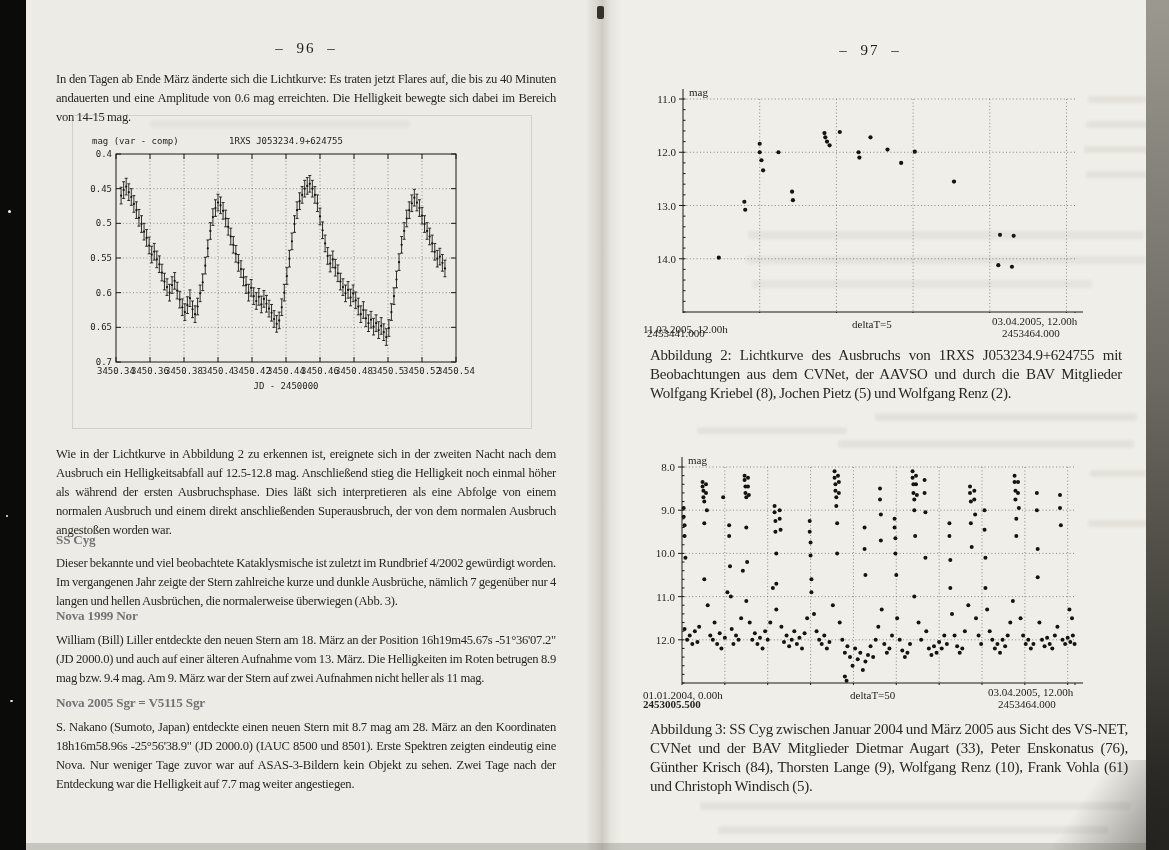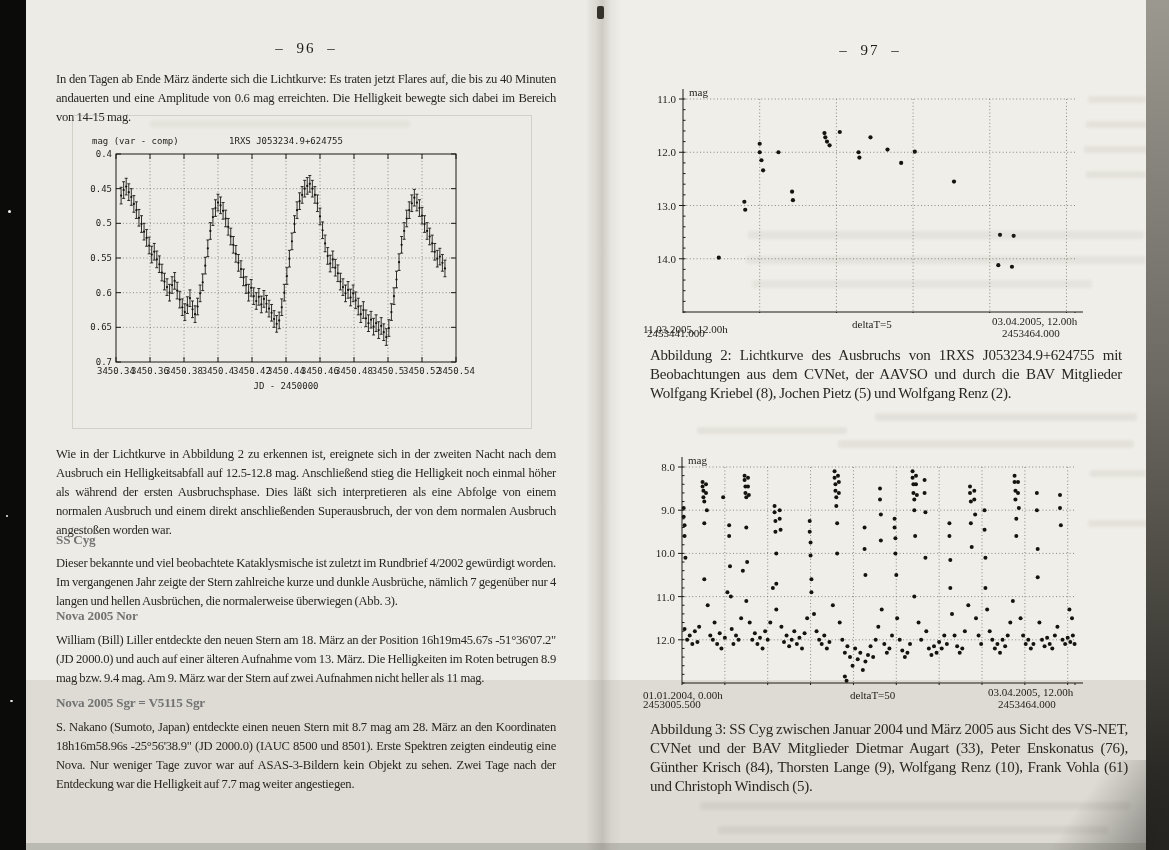--- a/index.html
+++ b/index.html
@@ -1,18 +1,18 @@
 <!DOCTYPE html>
 <html><head>
 <meta charset="utf-8">
 <style>
   html,body{margin:0;padding:0;background:#c9c7c0;}
   .scan{position:relative;width:1169px;height:850px;background:#dddbd4;overflow:hidden;
         font-family:"Liberation Serif", serif;color:#2a2722;}
-  .page{position:absolute;top:0;height:680px;}
+  .page{position:absolute;top:0;height:850px;}
   .page.left{left:26px;width:568px;background:#edebe5;}
   .page.right{left:594px;width:552px;background:#f0eee8;}
   .abs{position:absolute;}
   .pageno{font-size:15px;letter-spacing:2px;word-spacing:6px;text-align:center;color:#1f1d19;}
   .body{font-size:12.6px;line-height:19px;text-align:justify;letter-spacing:-0.25px;word-spacing:-0.5px;margin:0;}
   .caption{font-size:15px;line-height:19px;text-align:justify;letter-spacing:-0.25px;word-spacing:-0.5px;margin:0;}
   .heading{font-size:13.2px;font-weight:bold;color:#737373;margin:0;letter-spacing:-0.2px;}
   svg{display:block;}
   svg text{fill:#26231e;}
   .grid{stroke:#6b675e;stroke-width:0.75;stroke-dasharray:1 2.4;fill:none;}
@@ -633,21 +633,21 @@
           <line x1="358.45000000005797" y1="146.72" x2="361.45000000005797" y2="146.72" class="ebar"></line>
           <circle cx="359.95000000005797" cy="138.39999999999998" r="1.1" class="pt"></circle>
         </svg>
     </div>
 
     <p class="abs body" style="left:30px;top:445px;width:500px;">Wie in der Lichtkurve in Abbildung 2 zu erkennen ist, ereignete sich in der zweiten Nacht nach dem Ausbruch ein Helligkeitsabfall auf 12.5-12.8 mag. Anschließend stieg die Helligkeit noch einmal höher als während der ersten Ausbruchsphase. Dies läßt sich interpretieren als eine Abfolge von einem normalen Ausbruch und einem direkt anschließenden Superausbruch, der von dem normalen Ausbruch angestoßen worden war.</p>
 
     <h3 class="abs heading" style="left:30px;top:532px;">SS Cyg</h3>
     <p class="abs body" style="left:30px;top:554px;width:500px;">Dieser bekannte und viel beobachtete Kataklysmische ist zuletzt im Rundbrief 4/2002 gewürdigt worden. Im vergangenen Jahr zeigte der Stern zahlreiche kurze und dunkle Ausbrüche, nämlich 7 gegenüber nur 4 langen und hellen Ausbrüchen, die normalerweise überwiegen (Abb. 3).</p>
 
-    <h3 class="abs heading" style="left:30px;top:608px;">Nova 2005 Nor</h3>
+    <h3 class="abs heading" style="left:30px;top:608px;">Nova 1999 Nor</h3>
     <p class="abs body" style="left:30px;top:631px;width:500px;">William (Bill) Liller entdeckte den neuen Stern am 18. März an der Position 16h19m45.67s -51°36'07.2" (JD 2000.0) und auch auf einer älteren Aufnahme vom 13. März. Die Helligkeiten im Roten betrugen 8.9 mag bzw. 9.4 mag. Am 9. März war der Stern auf zwei Aufnahmen nicht heller als 11 mag.</p>
 
     <h3 class="abs heading" style="left:30px;top:695px;text-align:center;">Nova 2005 Sgr = V5115 Sgr</h3>
     <p class="abs body" style="left:30px;top:718px;width:500px;">S. Nakano (Sumoto, Japan) entdeckte einen neuen Stern mit 8.7 mag am 28. März an den Koordinaten 18h16m58.96s -25°56'38.9" (JD 2000.0) (IAUC 8500 und 8501). Erste Spektren zeigten eindeutig eine Nova. Nur weniger Tage zuvor war auf ASAS-3-Bildern kein Objekt zu sehen. Zwei Tage nach der Entdeckung war die Helligkeit auf 7.7 mag weiter angestiegen.</p>
   </div>
 
   <div class="page right">
     <div class="abs pageno" style="left:46px;top:42px;width:460px;">–  97  –</div>
 
     <div class="abs" style="left:46px;top:83px;width:470px;height:260px;">
@@ -1048,21 +1048,21 @@
           <circle cx="417.42857142857144" cy="178.83999999999997" r="2" class="pt"></circle>
           <circle cx="422.57142857142856" cy="191.8" r="2" class="pt"></circle>
           <circle cx="425.14285714285717" cy="196.11999999999998" r="2" class="pt"></circle>
           <circle cx="427.7142857142857" cy="189.63999999999996" r="2" class="pt"></circle>
           <circle cx="430.2857142857143" cy="193.96000000000004" r="2" class="pt"></circle>
           <circle cx="432" cy="170.2" r="2" class="pt"></circle>
           <circle cx="432.85714285714283" cy="187.48000000000002" r="2" class="pt"></circle>
           <circle cx="434.57142857142856" cy="196.11999999999998" r="2" class="pt"></circle>
         </svg>
       <span class="chartlab" style="left:3px;top:241px;">01.01.2004,  0.00h</span>
-      <span class="chartlab" style="left:3px;top:250px;">2453005.500</span>
+      <span class="chartlab" style="left:3px;top:250px;font-weight:bold;">2453005.500</span>
       <span class="chartlab" style="left:210px;top:241px;">deltaT=50</span>
       <span class="chartlab" style="left:348px;top:238px;">03.04.2005, 12.00h</span>
       <span class="chartlab" style="left:358px;top:250px;">2453464.000</span>
     </div>
 
     <p class="abs caption" style="left:56px;top:720px;width:478px;">Abbildung 3: SS Cyg zwischen Januar 2004 und März 2005 aus Sicht des VS-NET, CVNet und der BAV Mitglieder Dietmar Augart (33), Peter Enskonatus (76), Günther Krisch (84), Thorsten Lange (9), Wolfgang Renz (10), Frank Vohla (61) und Christoph Windisch (5).</p>
   </div>
 
   <div class="ghost" style="left:150px;top:120px;width:260px;height:8px;opacity:.06;"></div>
   <div class="ghost" style="left:1088px;top:96px;width:58px;height:7px;"></div>

